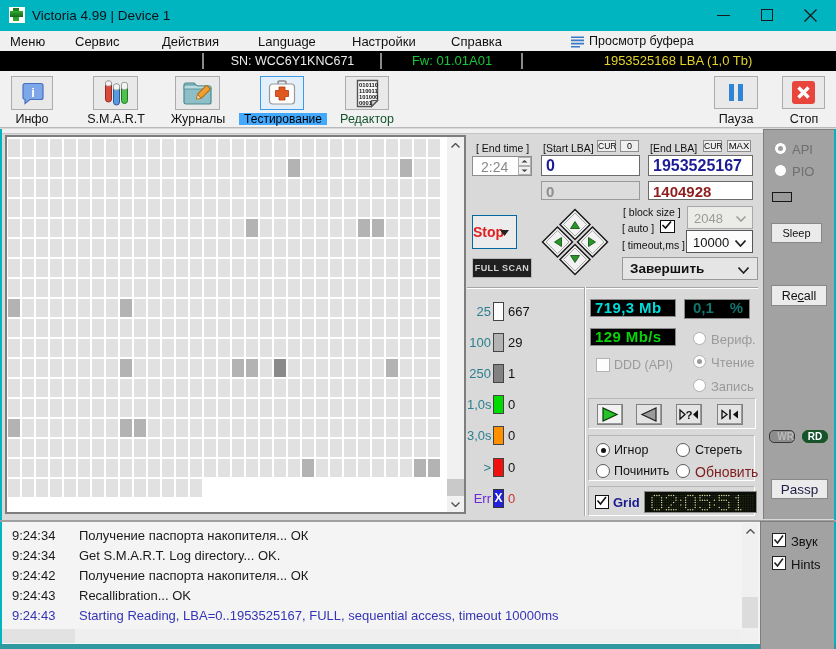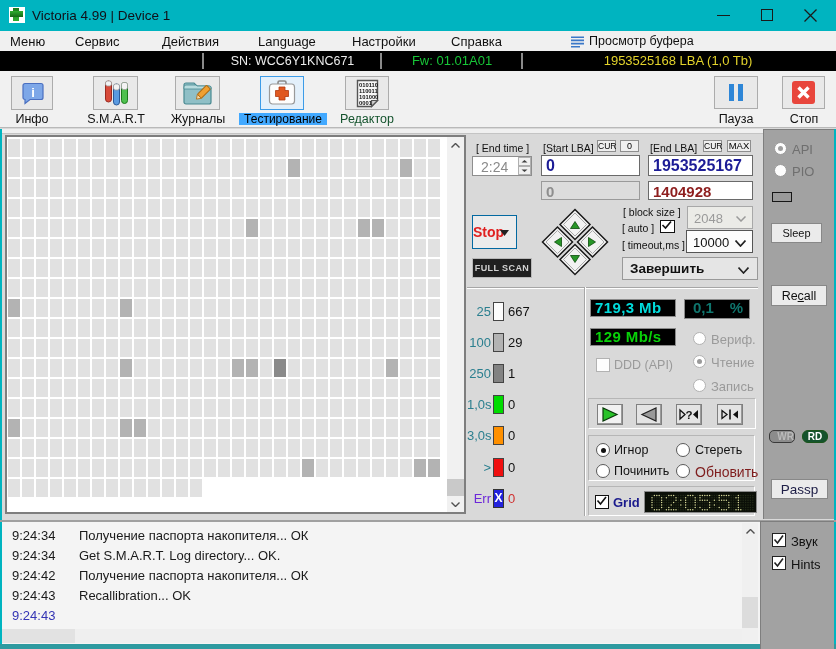--- a/index.html
+++ b/index.html
@@ -639,20 +639,21 @@
 <div class="abs" style="left:2px;top:522px;width:758px;height:122px;background:#f4f4f4;font-size:13px;color:#1a1a1a">
  <div class="abs" style="left:10px;top:6px">9:24:34</div>
     <div class="abs" style="left:77px;top:6px">Получение паспорта накопителя... ОК</div>
  <div class="abs" style="left:10px;top:26px">9:24:34</div>
     <div class="abs" style="left:77px;top:26px">Get S.M.A.R.T. Log directory... OK.</div>
  <div class="abs" style="left:10px;top:46px">9:24:42</div>
     <div class="abs" style="left:77px;top:46px">Получение паспорта накопителя... ОК</div>
  <div class="abs" style="left:10px;top:66px">9:24:43</div>
     <div class="abs" style="left:77px;top:66px">Recallibration... OK</div>
  <div class="abs" style="left:10px;top:86px;color:#3434b4">9:24:43</div>
+    <div class="abs" style="left:77px;top:86px;color:#3434b4">Starting Reading, LBA=0..1953525167, FULL, sequential access, timeout 10000ms</div>
  <div class="abs" style="left:740px;top:1px;width:16px;height:120px;background:#f0f0f0">
   <svg class="abs" style="left:4px;top:6px" width="9" height="5">
         <path d="M0.5 4.5 L4.5 0.5 L8.5 4.5" fill="none" stroke="#505050" stroke-width="1.4"></path>
       </svg>
   <div class="abs" style="left:0;top:74px;width:16px;height:31px;background:#dcdcdc"></div>
  </div>
  <div class="abs" style="left:0;top:107px;width:740px;height:14px;background:#efefef">
   <div class="abs" style="left:0;top:0;width:73px;height:14px;background:#e2e2e2"></div>
  </div>
 </div>

